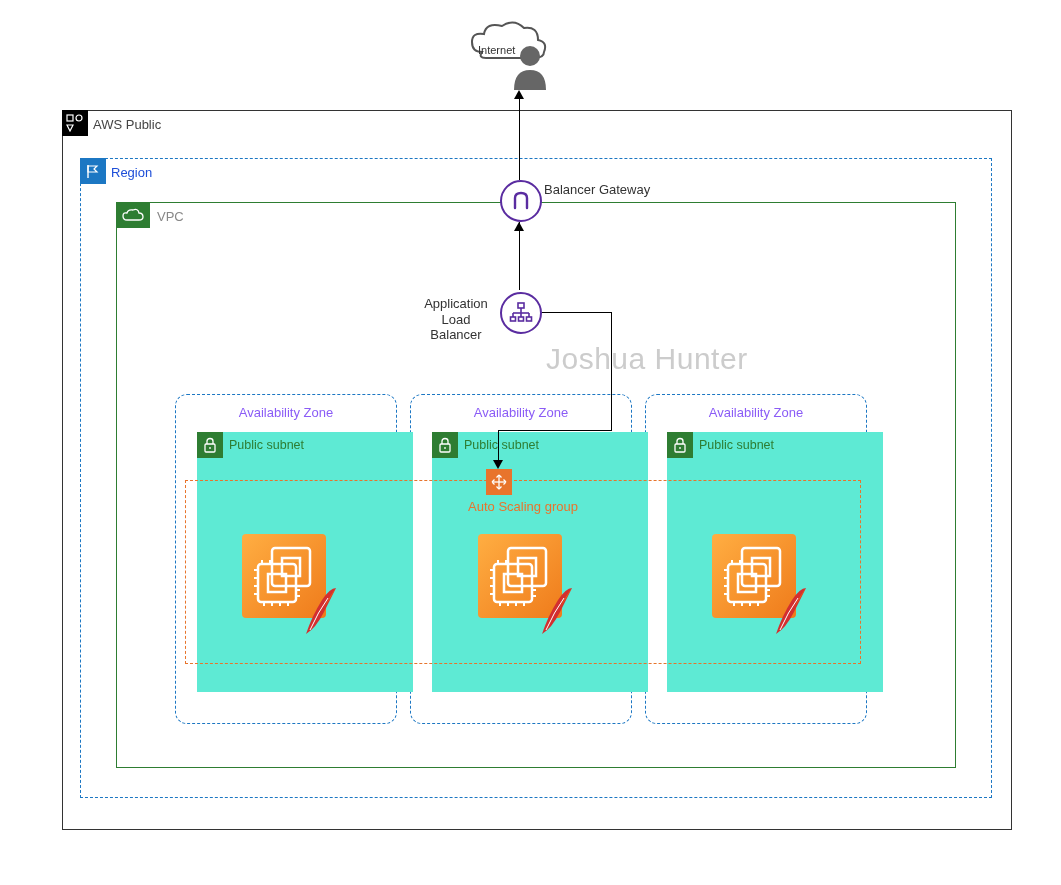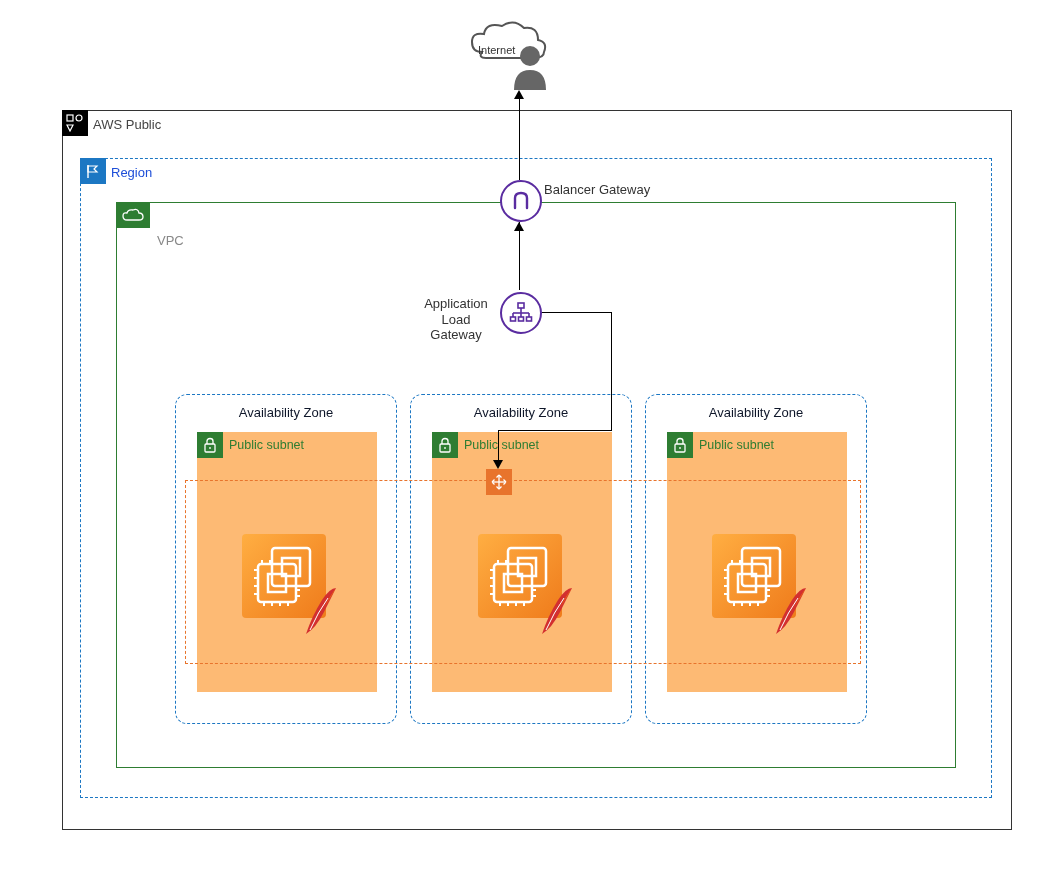--- a/index.html
+++ b/index.html
@@ -73,47 +73,46 @@
     left: -1px; top: -1px;
     width: 34px; height: 26px;
     background: #2e7d32;
     display: flex;
     align-items: center;
     justify-content: center;
   }
   .vpc-label {
     left: 40px; top: 6px;
     color: #888;
-    margin-top: 24px;
   }
   
   .az {
     position: absolute;
     top: 394px;
     width: 220px;
     height: 328px;
     border: 1px dashed #1c77c3;
     border-radius: 12px;
   }
   .az-1 { left: 175px; }
   .az-2 { left: 410px; }
   .az-3 { left: 645px; }
   .az-label {
     position: absolute;
     top: 10px; left: 0; right: 0;
     text-align: center;
-    color: #0f172a;
+    color: #8b5cf6;
   }
   
   .subnet {
     position: absolute;
     top: 432px;
-    width: 180px;
+    width: 216px;
     height: 260px;
-    background: #fdba74;
+    background: #5eead4;
   }
   .subnet-1 { left: 197px; }
   .subnet-2 { left: 432px; }
   .subnet-3 { left: 667px; }
   .subnet-corner {
     position: absolute;
     left: 0; top: 0;
     width: 26px; height: 26px;
     background: #2e7d32;
     display: flex;
@@ -305,23 +304,24 @@
       <line x1="4" y1="12" x2="4" y2="16" stroke="#5a2ca0" stroke-width="1.6"></line>
       <line x1="12" y1="12" x2="12" y2="16" stroke="#5a2ca0" stroke-width="1.6"></line>
       <line x1="20" y1="12" x2="20" y2="16" stroke="#5a2ca0" stroke-width="1.6"></line>
       <rect x="1.5" y="16" width="5" height="4" fill="none" stroke="#5a2ca0" stroke-width="1.6"></rect>
       <rect x="9.5" y="16" width="5" height="4" fill="none" stroke="#5a2ca0" stroke-width="1.6"></rect>
       <rect x="17.5" y="16" width="5" height="4" fill="none" stroke="#5a2ca0" stroke-width="1.6"></rect>
     </svg>
   </div>
   <div class="label alb-label">
     <span>Application</span><br>
-    <span>Load Gateway</span>
-  </div>
-
+    <span>Load Balancer</span>
+  </div>
+
+  <div class="watermark">Joshua Hunter</div>
 
   <div class="arrow" style="left:540px; top:312px; width:72px; height:1px;"></div>
   <div class="arrow arrow-v" style="left:611px; top:312px; height:118px;"></div>
   <div class="arrow" style="left:498px; top:430px; width:114px; height:1px;"></div>
   <div class="arrow arrow-v" style="left:498px; top:430px; height:36px;"></div>
   <div class="arrowhead-down" style="left:493px; top:460px;"></div>
 
   <div class="az az-1">
     <div class="az-label">Availability Zone</div>
   </div>
@@ -364,20 +364,21 @@
   </div>
 
   <div class="asg">
     <div class="asg-corner">
       <svg width="18" height="18" viewBox="0 0 18 18">
         <line x1="9" y1="2" x2="9" y2="16" stroke="#fff" stroke-width="1.3"></line>
         <line x1="2" y1="9" x2="16" y2="9" stroke="#fff" stroke-width="1.3"></line>
         <path d="M9 2 L6.5 4.5 M9 2 L11.5 4.5 M9 16 L6.5 13.5 M9 16 L11.5 13.5 M2 9 L4.5 6.5 M2 9 L4.5 11.5 M16 9 L13.5 6.5 M16 9 L13.5 11.5" stroke="#fff" stroke-width="1.3"></path>
       </svg>
     </div>
+    <div class="asg-label">Auto Scaling group</div>
   </div>
 
   <div class="ec2 ec2-1">
     <svg width="84" height="84" viewBox="0 0 84 84">
       <rect x="30" y="14" width="38" height="38" rx="3" fill="none" stroke="#fff" stroke-width="2.5"></rect>
       <rect x="40" y="24" width="18" height="18" fill="none" stroke="#fff" stroke-width="2.5"></rect>
       <rect x="16" y="30" width="38" height="38" rx="3" fill="none" stroke="#fff" stroke-width="2.5"></rect>
       <rect x="26" y="40" width="18" height="18" fill="none" stroke="#fff" stroke-width="2.5"></rect>
       <g stroke="#fff" stroke-width="2">
         <line x1="20" y1="30" x2="20" y2="26"></line>

